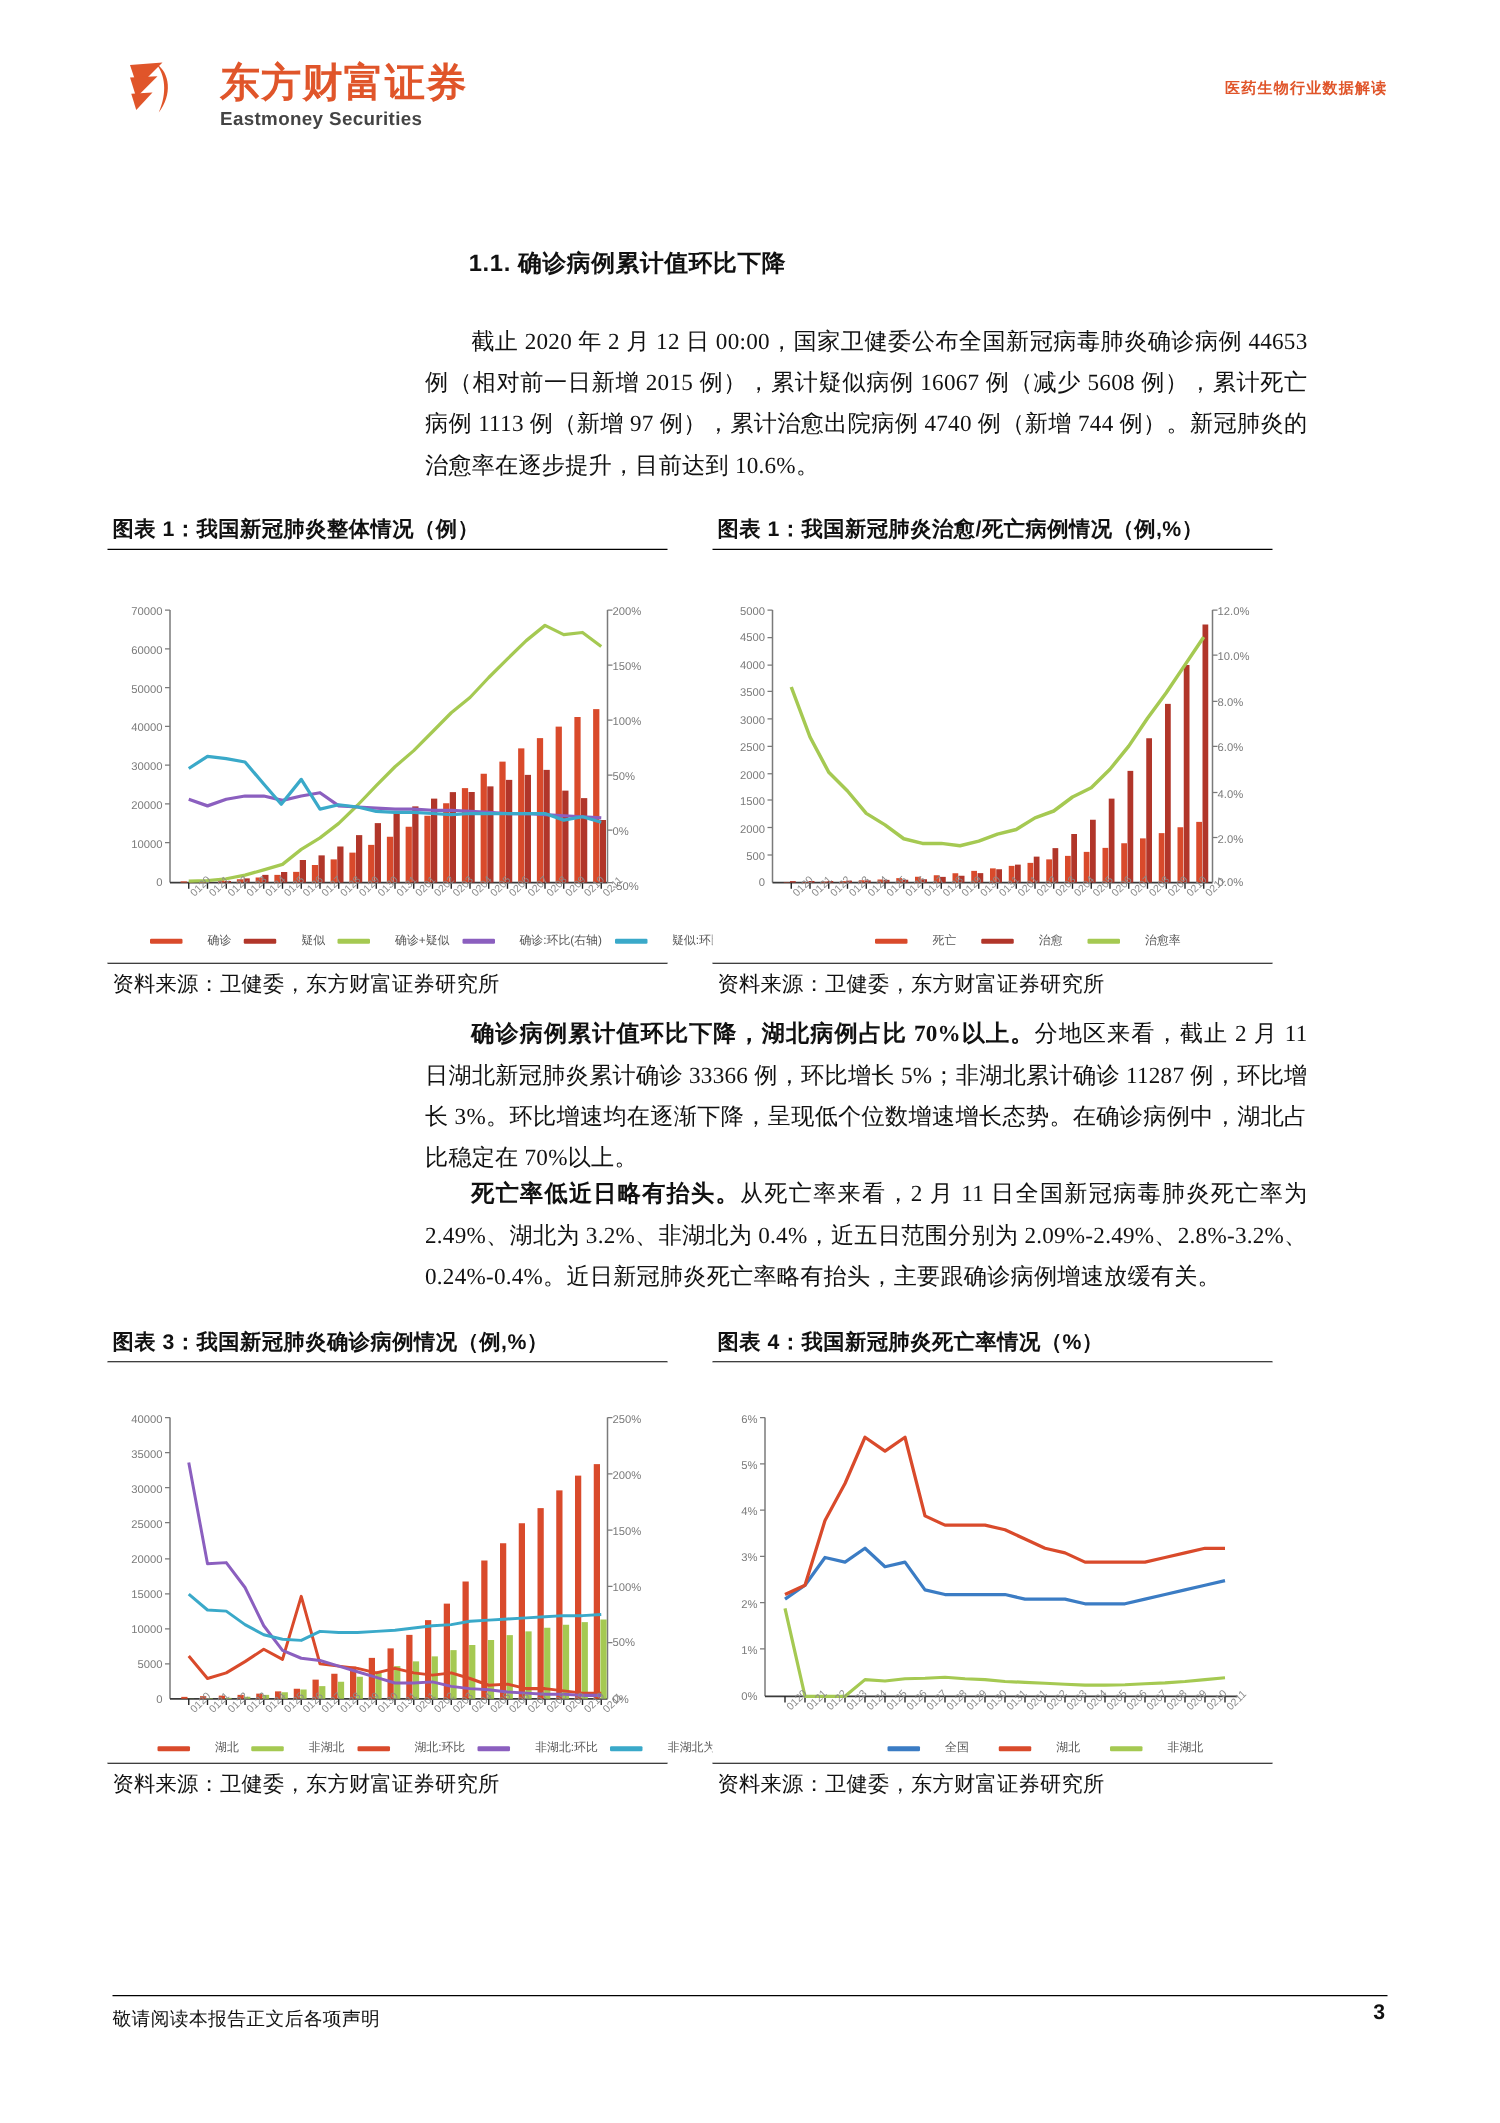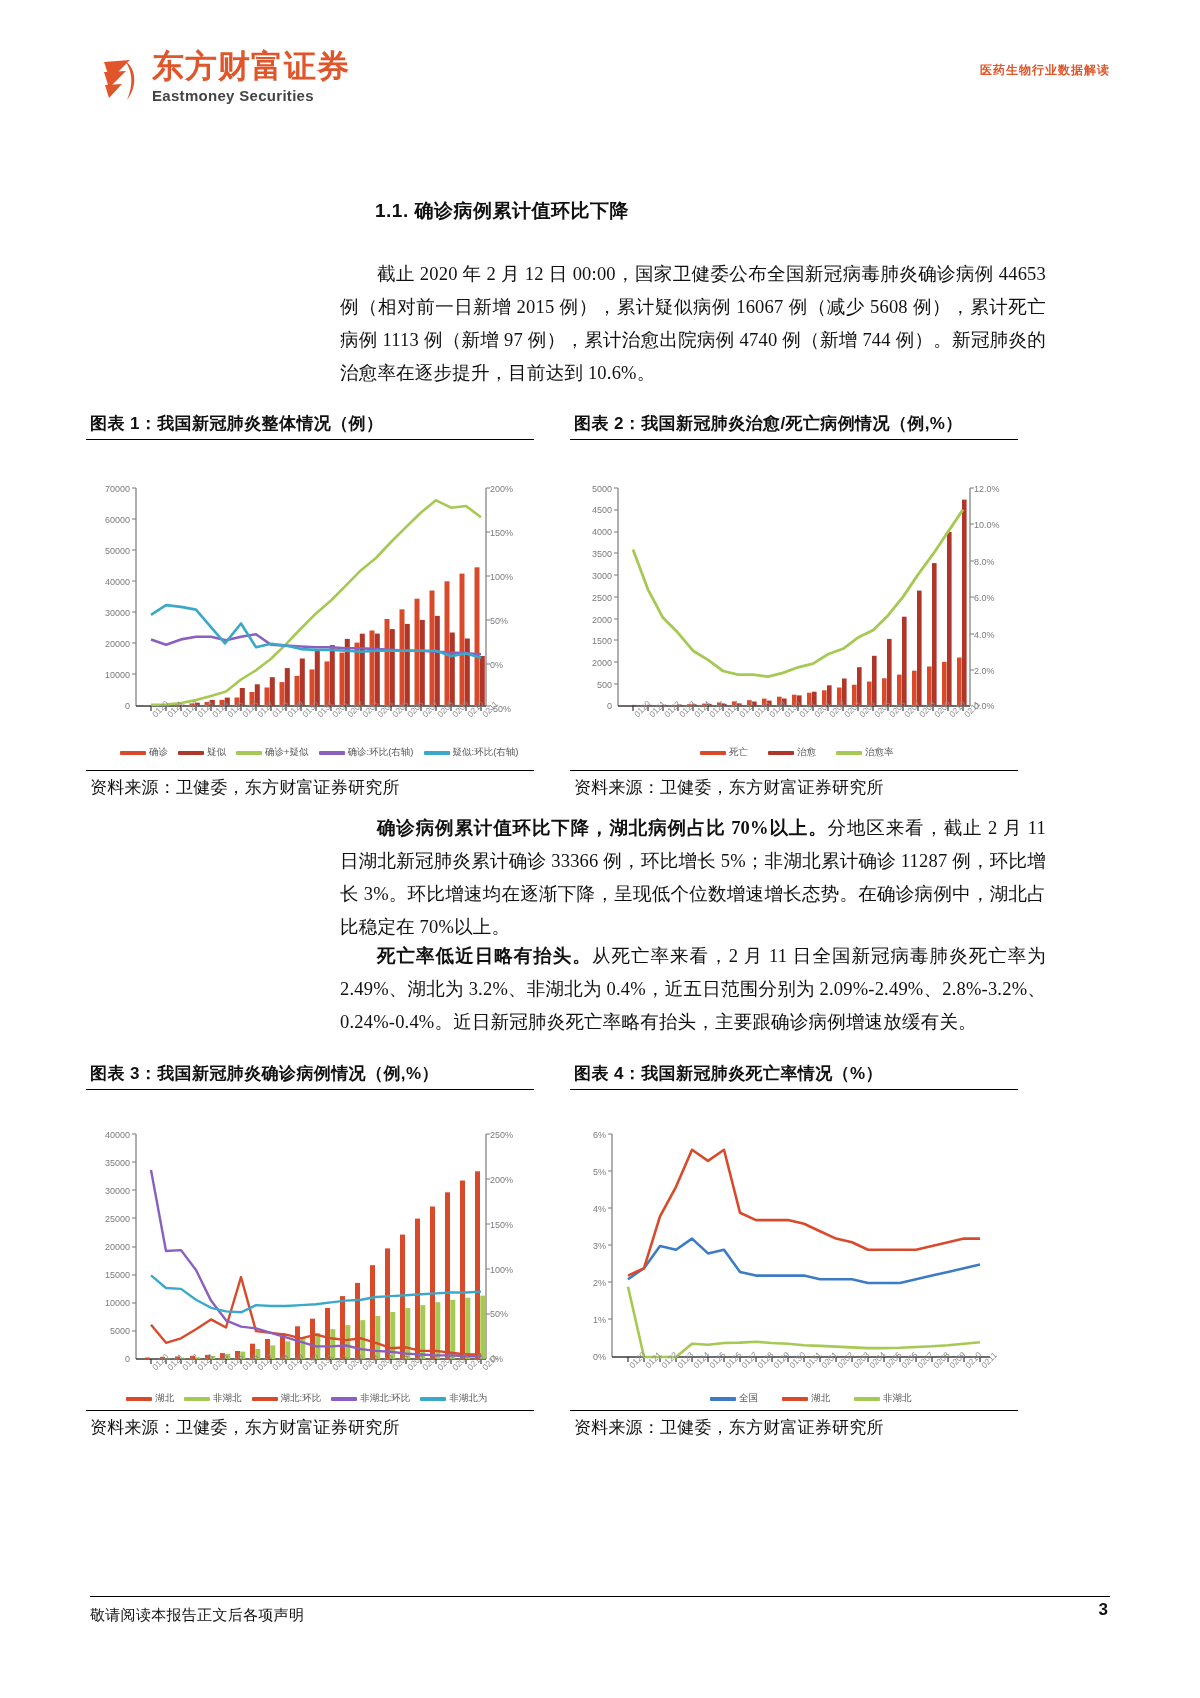--- a/index.html
+++ b/index.html
@@ -11,21 +11,21 @@
     color:#000;
     position:relative;
     overflow:hidden;
   }
   .page { position:relative; width:1200px; height:1698px; padding:0; }
 
   
   .header {
     position:absolute; left:90px; top:40px; right:90px; height:80px;
   }
-  .logo-wrap { position:absolute; left:10px; top:8px; display:flex; align-items:flex-end; }
+  .logo-wrap { position:absolute; left:10px; top:8px; display:flex; align-items:flex-start;gap:24px; }
   .logo-mark { width:44px; height:46px; margin-right:8px; flex:none; }
   .logo-text-cn {
     font-family:"Liberation Sans", sans-serif;
     font-weight:bold; font-size:32px; color:#E0552A; letter-spacing:1px;
     line-height:36px; white-space:nowrap;
   }
   .logo-text-en {
     font-family:"Liberation Sans", sans-serif;
     font-weight:bold; font-size:15px; color:#444; letter-spacing:0.3px;
     margin-top:3px; white-space:nowrap;
@@ -88,21 +88,21 @@
   .y2tick { text-align:left; }
   .xtick {
     position:absolute; font-family:"Liberation Sans", sans-serif;
     font-size:8.5px; color:#8a8a8a; white-space:nowrap;
     transform-origin:left top; transform:rotate(-45deg);
   }
   .legend {
     position:absolute; display:flex; flex-wrap:nowrap; align-items:center;
     gap:10px; font-family:"Liberation Sans", sans-serif; font-size:9.5px; color:#555;
   }
-  .legend .item { display:flex; align-items:center; gap:3px; white-space:nowrap; }
+  .legend .item { display:flex; align-items:center; gap:20px; white-space:nowrap; }
   .legend .swatch { width:26px; height:4px; border-radius:1px; display:inline-block; }
 
   
   .footer-rule {
     position:absolute; left:90px; right:90px; top:1596px;
     border-top:1.6px solid #000;
   }
   .footer-text {
     position:absolute; left:90px; top:1606px;
     font-size:15px; color:#111; letter-spacing:0.3px;
@@ -314,21 +314,21 @@
               <i class="swatch" style="background:#3AA9C9"></i>
               <span>疑似:环比(右轴)</span>
             </span>
         </div>
       </div>
     </div>
     <div class="fig-src">资料来源：卫健委，东方财富证券研究所</div>
   </div>
 
   <div class="fig" style="left:570px; top:412px; width:448px;">
-    <div class="fig-title">图表 2：我国新冠肺炎治愈/死亡病例情况（例,%）</div>
+    <div class="fig-title">图表 1：我国新冠肺炎治愈/死亡病例情况（例,%）</div>
     <div class="fig-top-rule"></div>
     <div class="fig-body" style="height:330px;">
       <div class="chart">
         <div class="ytick" style="left:0px; top:44px;  width:42px;">5000</div>
         <div class="ytick" style="left:0px; top:65px;  width:42px;">4500</div>
         <div class="ytick" style="left:0px; top:87px;  width:42px;">4000</div>
         <div class="ytick" style="left:0px; top:109px; width:42px;">3500</div>
         <div class="ytick" style="left:0px; top:131px; width:42px;">3000</div>
         <div class="ytick" style="left:0px; top:153px; width:42px;">2500</div>
         <div class="ytick" style="left:0px; top:175px; width:42px;">2000</div>

